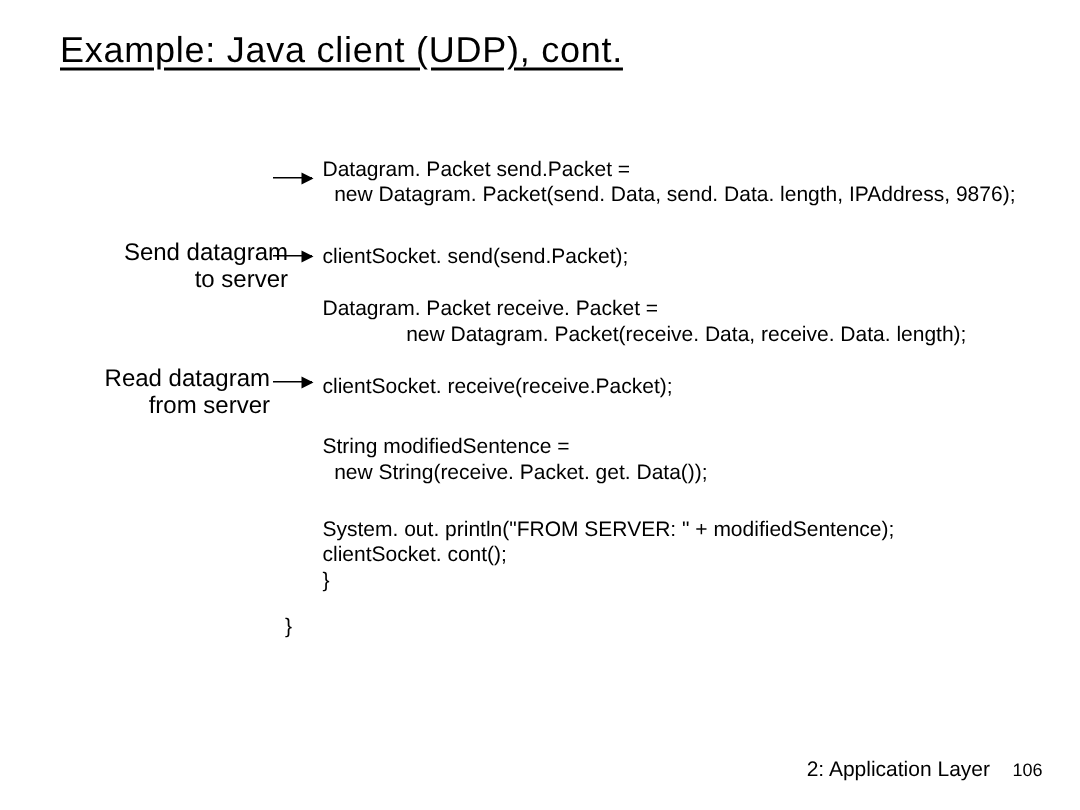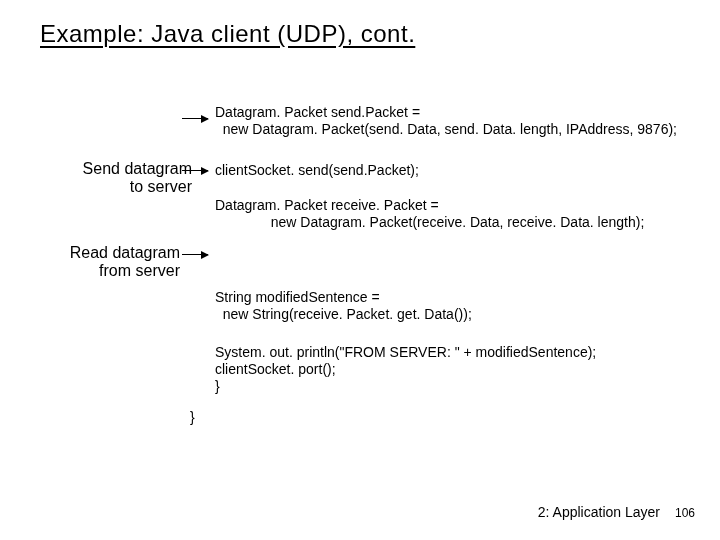--- a/index.html
+++ b/index.html
@@ -84,26 +84,27 @@
 
   <div class="code" style="left:215px; top:198px;">Datagram. Packet receive. Packet =</div>
 
   <div class="code" style="left:215px; top:163px;">clientSocket. send(send.Packet);</div>
   <div class="code" style="left:215px; top:215px;margin-left:48px;">  new Datagram. Packet(receive. Data, receive. Data. length);</div>
 
   <div class="annot" style="left:0px; top:244px; width:180px;">Read datagram
 from server</div>
   <div class="arrow" style="left:182px; top:254px; width:26px;"></div>
 
+  <div class="code" style="left:215px; top:250px;">clientSocket. receive(receive.Packet);</div>
 
   <div class="code" style="left:215px; top:290px;">String modifiedSentence =</div>
   <div class="code" style="left:215px; top:307px;text-align:center;">  new String(receive. Packet. get. Data());</div>
 
   <div class="code" style="left:215px; top:345px;">System. out. println("FROM SERVER: " + modifiedSentence);</div>
-  <div class="code" style="left:215px; top:362px;">clientSocket. port();</div>
+  <div class="code" style="left:215px; top:362px;">clientSocket. cont();</div>
   <div class="code" style="left:215px; top:379px;">}</div>
 
   <div class="code" style="left:190px; top:410px;">}</div>
 
   <div class="footer-text" style="right:60px; bottom:20px;margin-top:12px;">2: Application Layer</div>
   <div class="footer-num" style="right:25px; bottom:20px;">106</div>
 
 </div>
 
 </body></html>

